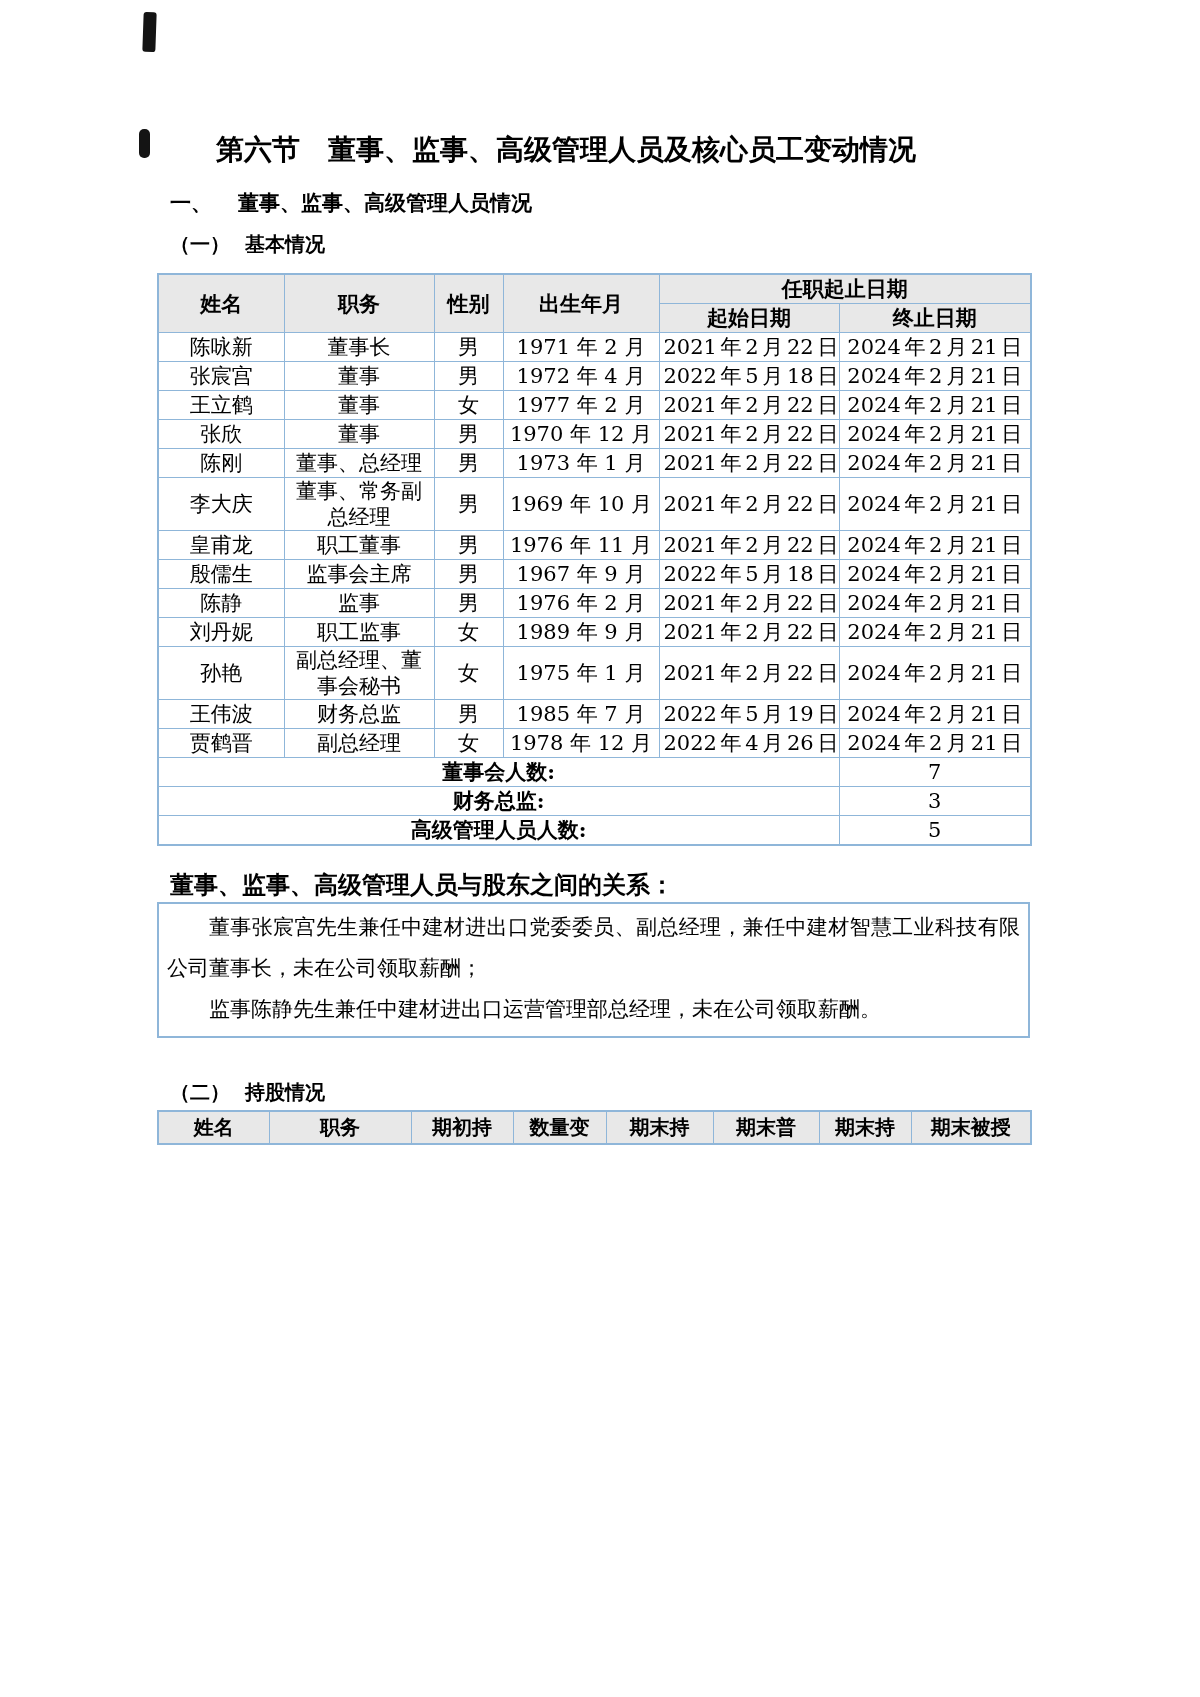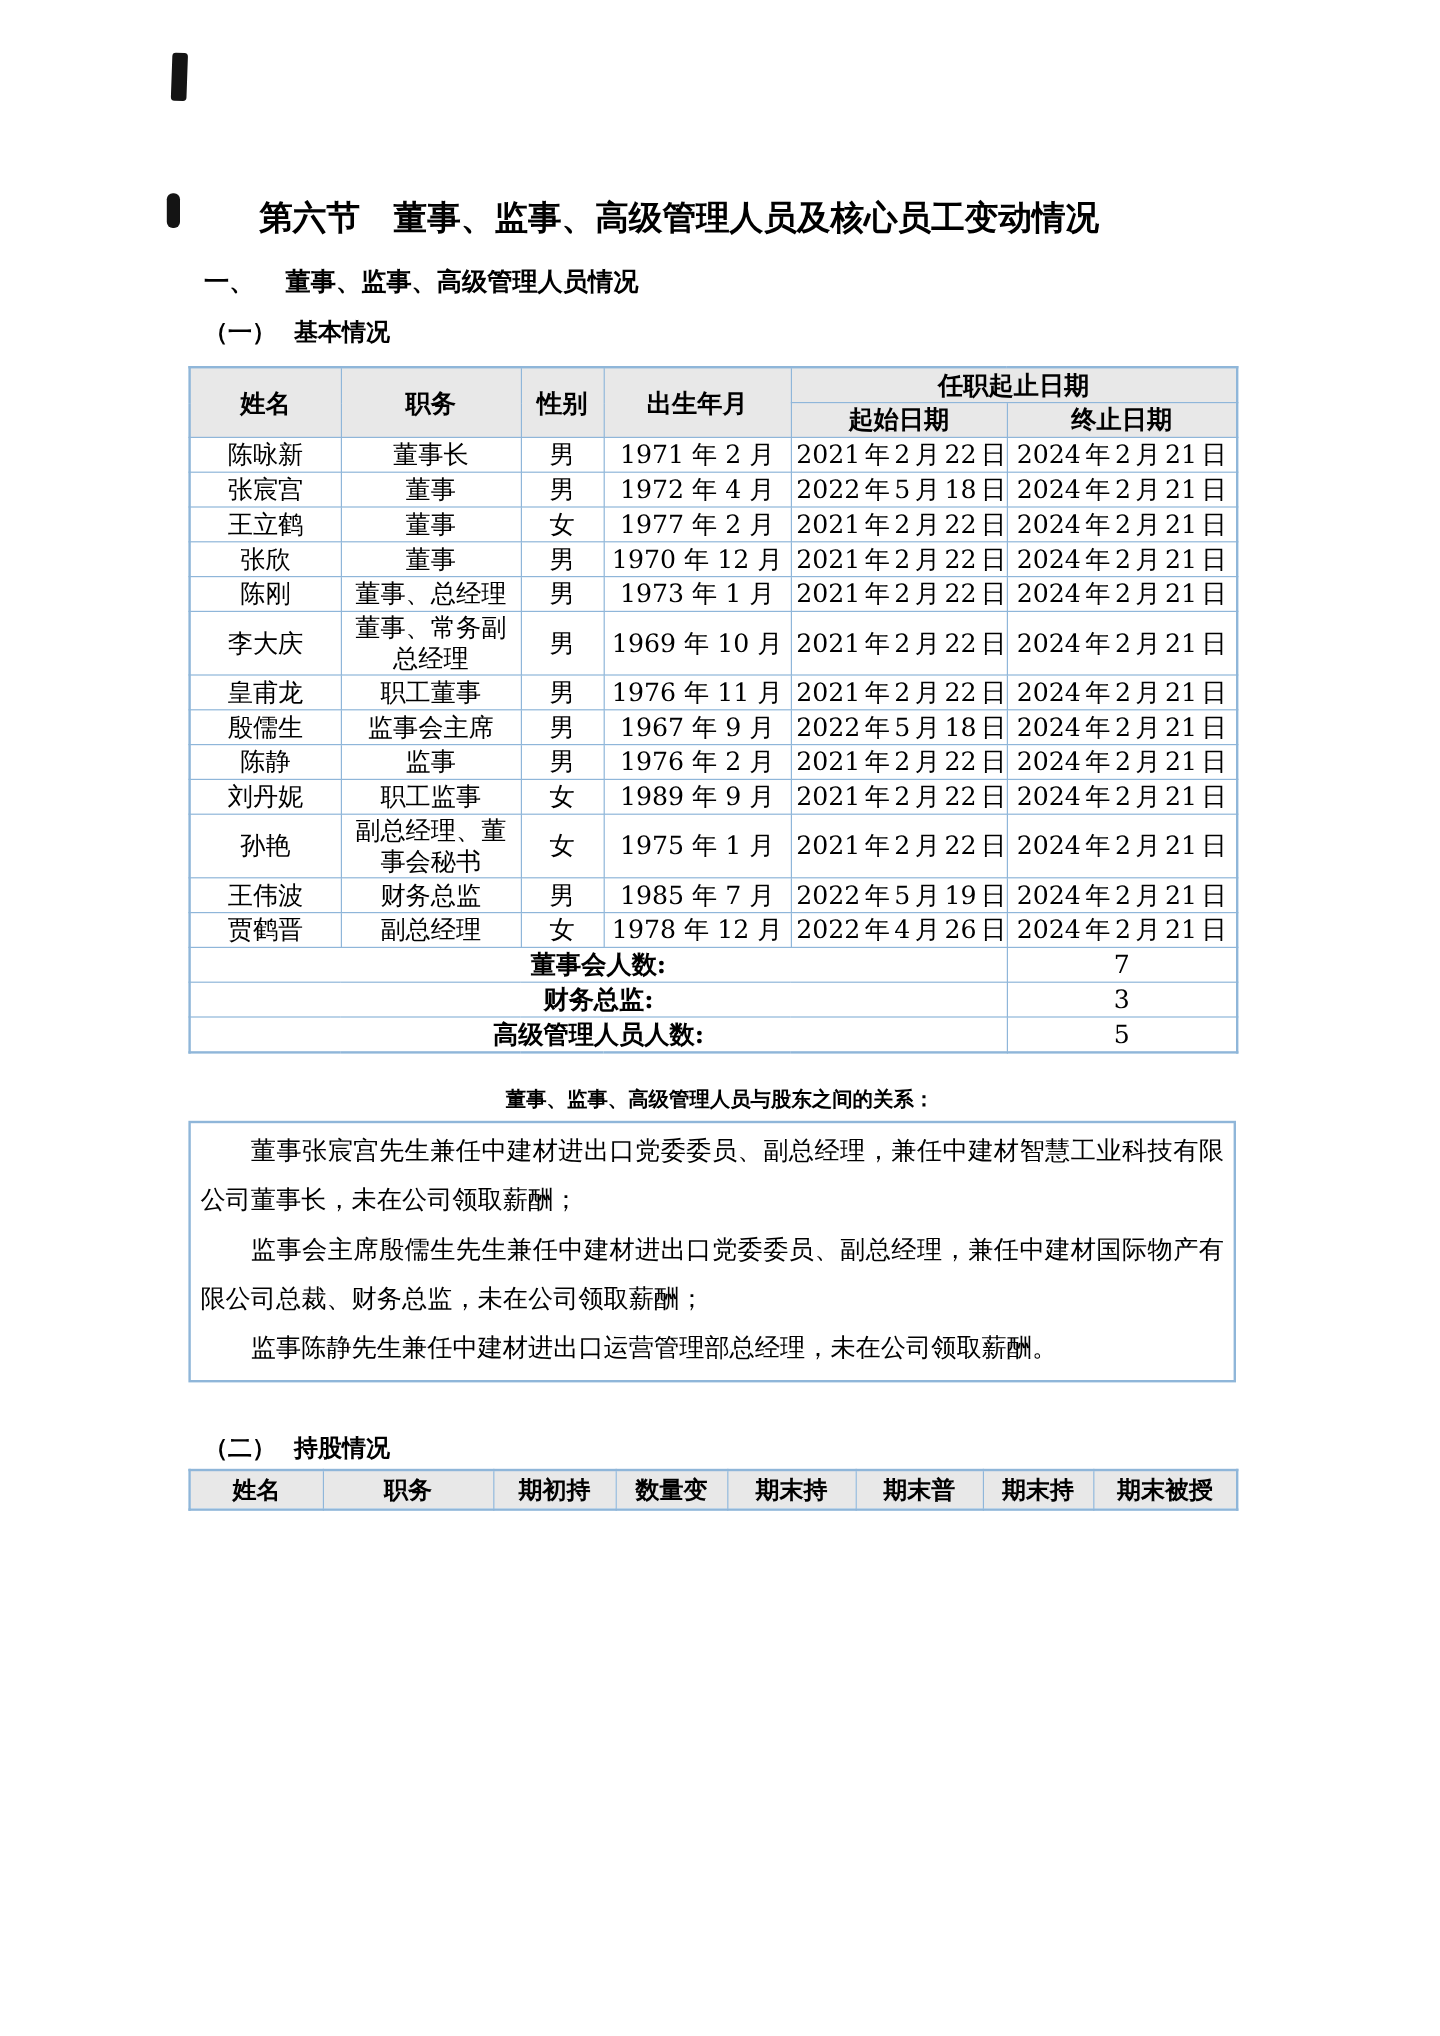--- a/index.html
+++ b/index.html
@@ -7,21 +7,20 @@
     --header-bg:#E8E8E8;
     --page-bg:#FFFFFF;
     --text:#000000;
   }
   html,body{margin:0;padding:0;}
   body{background:var(--page-bg);}
   .page{
     position:relative;width:1200px;height:1443px;background:var(--page-bg);
     overflow:hidden;color:var(--text);
     font-family:"DejaVu Serif","Liberation Serif",serif;
-    margin-top:32px;
   }
   .artifact{position:absolute;background:#141414;}
   .artifact-1{left:143px;top:12px;width:13px;height:40px;border-radius:3px;transform:rotate(2deg);}
   .artifact-2{left:139px;top:129px;width:11px;height:29px;border-radius:5px;}
   .content{position:absolute;left:157px;top:0;width:873px;}
   .doc-title{
     margin:132px 0 0 0;padding-right:55px;
     font-family:"DejaVu Sans","Liberation Sans",sans-serif;
     font-weight:bold;font-size:28px;line-height:36px;text-align:center;
   }
@@ -48,21 +47,21 @@
     font-size:21px;text-align:center;height:28px;
     padding:0 4px;line-height:26px;word-break:break-all;
   }
   td.c-birth{white-space:nowrap;font-size:19px;}
   td.c-date{white-space:nowrap;font-size:19px;word-spacing:-3px;}
   td.sum-label{font-weight:bold;height:29px;}
   td.sum-value{text-align:right;padding-right:8px;font-size:19px;height:29px;}
   .relation-heading{
     margin-top:28px;padding-left:13px;
     font-family:"DejaVu Sans","Liberation Sans",sans-serif;
-    font-weight:bold;font-size:17px;line-height:22px;text-align:center;
+    font-weight:bold;font-size:24px;line-height:22px;
   }
   .relation-box{
     margin-top:6px;border:2px solid var(--table-border);
     padding:3px 8px 6px 8px;
   }
   .relation-box p{
     margin:0;text-indent:2em;text-align:justify;
     font-size:21px;line-height:41px;
   }
   .sub-heading.holdings{margin-top:42px;}
@@ -234,21 +233,20 @@
             <td colspan="5" class="sum-label">高级管理人员人数:</td>
             <td class="sum-value">5</td>
           </tr>
         </tbody>
     </table>
 
     <div class="relation-heading">董事、监事、高级管理人员与股东之间的关系：</div>
 
     <div class="relation-box">
         <p>董事张宸宫先生兼任中建材进出口党委委员、副总经理，兼任中建材智慧工业科技有限公司董事长，未在公司领取薪酬；</p>
-        <p>监事会主席殷儒生先生兼任中建材进出口党委委员、副总经理，兼任中建材国际物产有限公司总裁、财务总监，未在公司领取薪酬；</p>
         <p>监事陈静先生兼任中建材进出口运营管理部总经理，未在公司领取薪酬。</p>
       </div>
 
     <div class="sub-heading holdings">
       <span class="num">（二）</span><span>持股情况</span>
     </div>
 
 
     <table class="holding">
       <colgroup>

